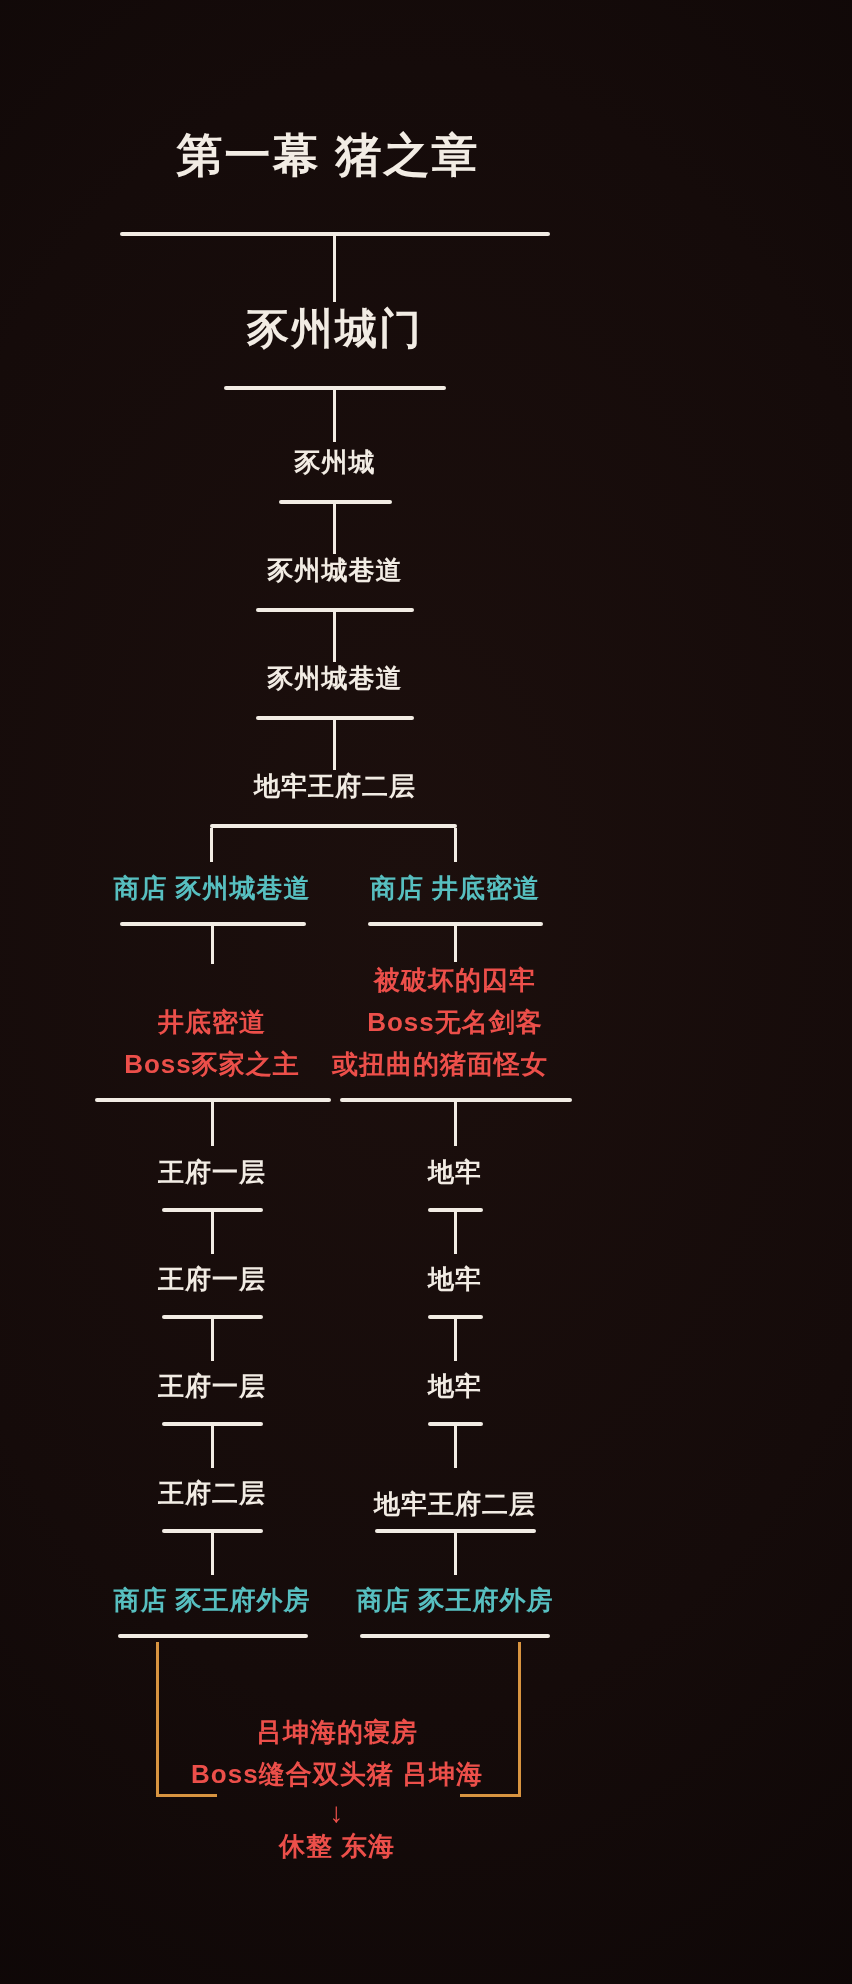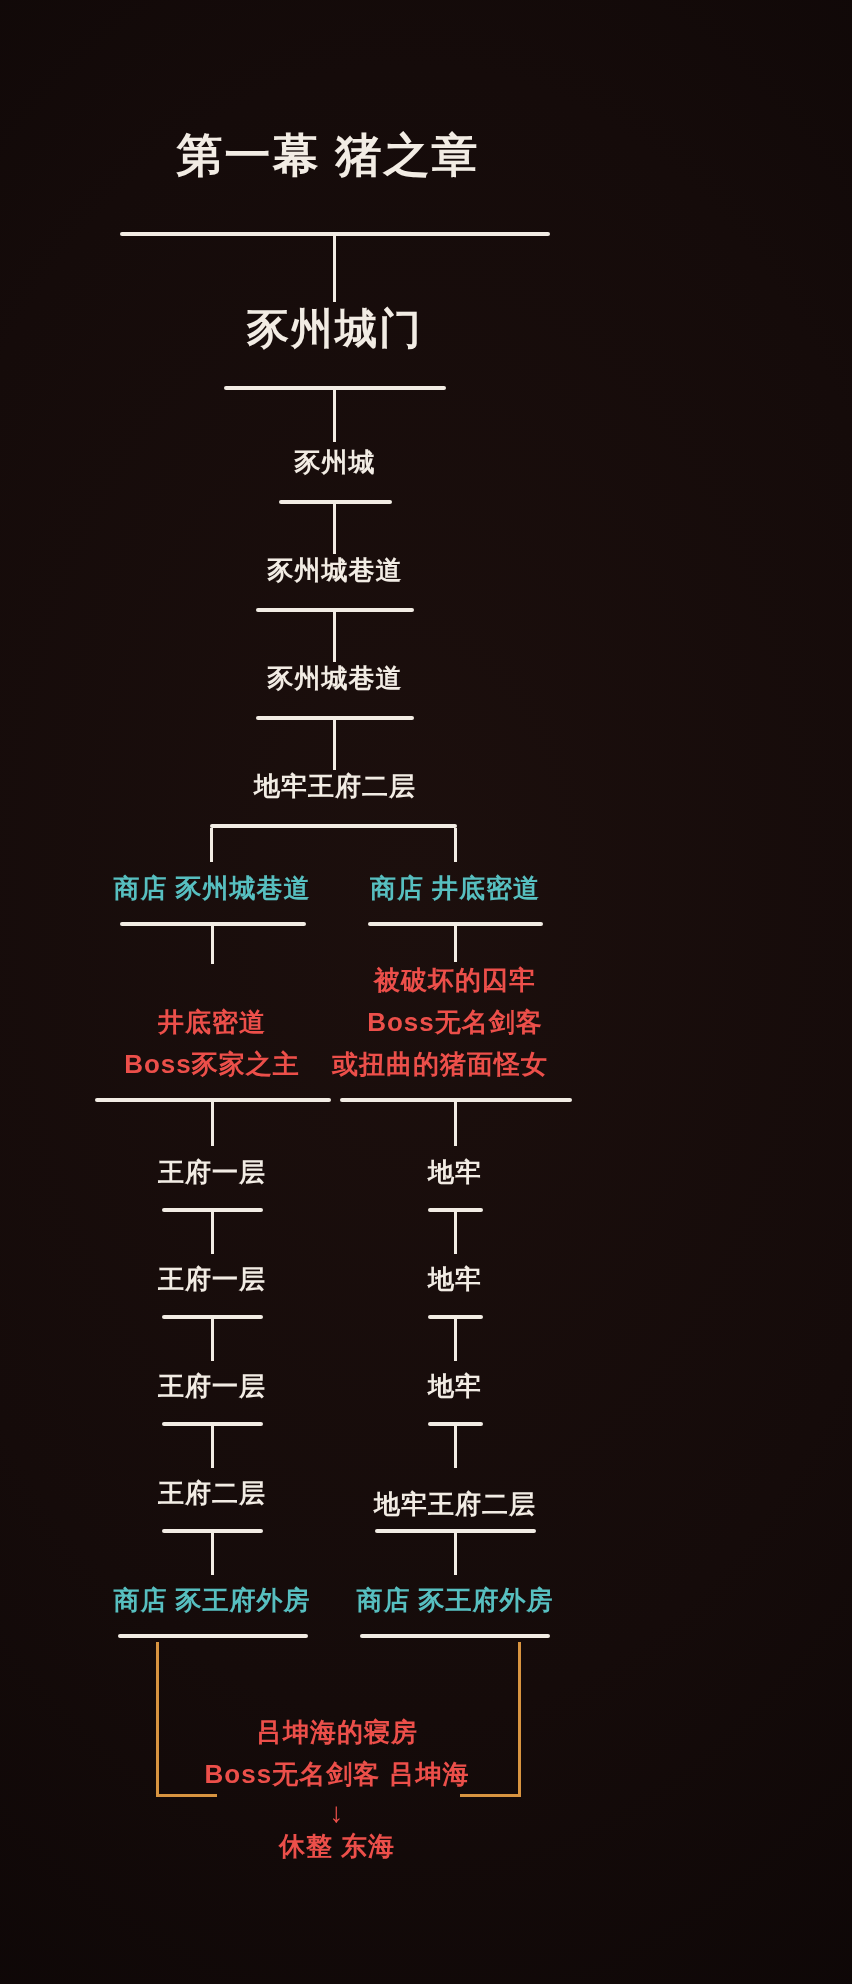--- a/index.html
+++ b/index.html
@@ -116,17 +116,17 @@
   <div class="hr" style="left:375px;top:1529px;width:161px"></div>
   <div class="vl" style="left:454px;top:1533px;height:42px"></div>
 
   <div class="t shop" style="left:455px;top:1586px">商店 豕王府外房</div>
   <div class="hr" style="left:360px;top:1634px;width:190px"></div>
 
   <div class="elbow l" style="left:156px;top:1642px"></div>
   <div class="elbow r" style="left:460px;top:1642px"></div>
 
   <div class="t boss" style="left:337px;top:1718px">吕坤海的寝房</div>
-  <div class="t boss" style="left:337px;top:1760px">Boss无名剑客 吕坤海</div>
+  <div class="t boss" style="left:337px;top:1760px">Boss缝合双头猪 吕坤海</div>
   <div class="t boss arrow" style="left:337px;top:1798px">↓</div>
   <div class="t boss" style="left:337px;top:1832px">休整 东海</div>
 
 </div>
 
 </body></html>

